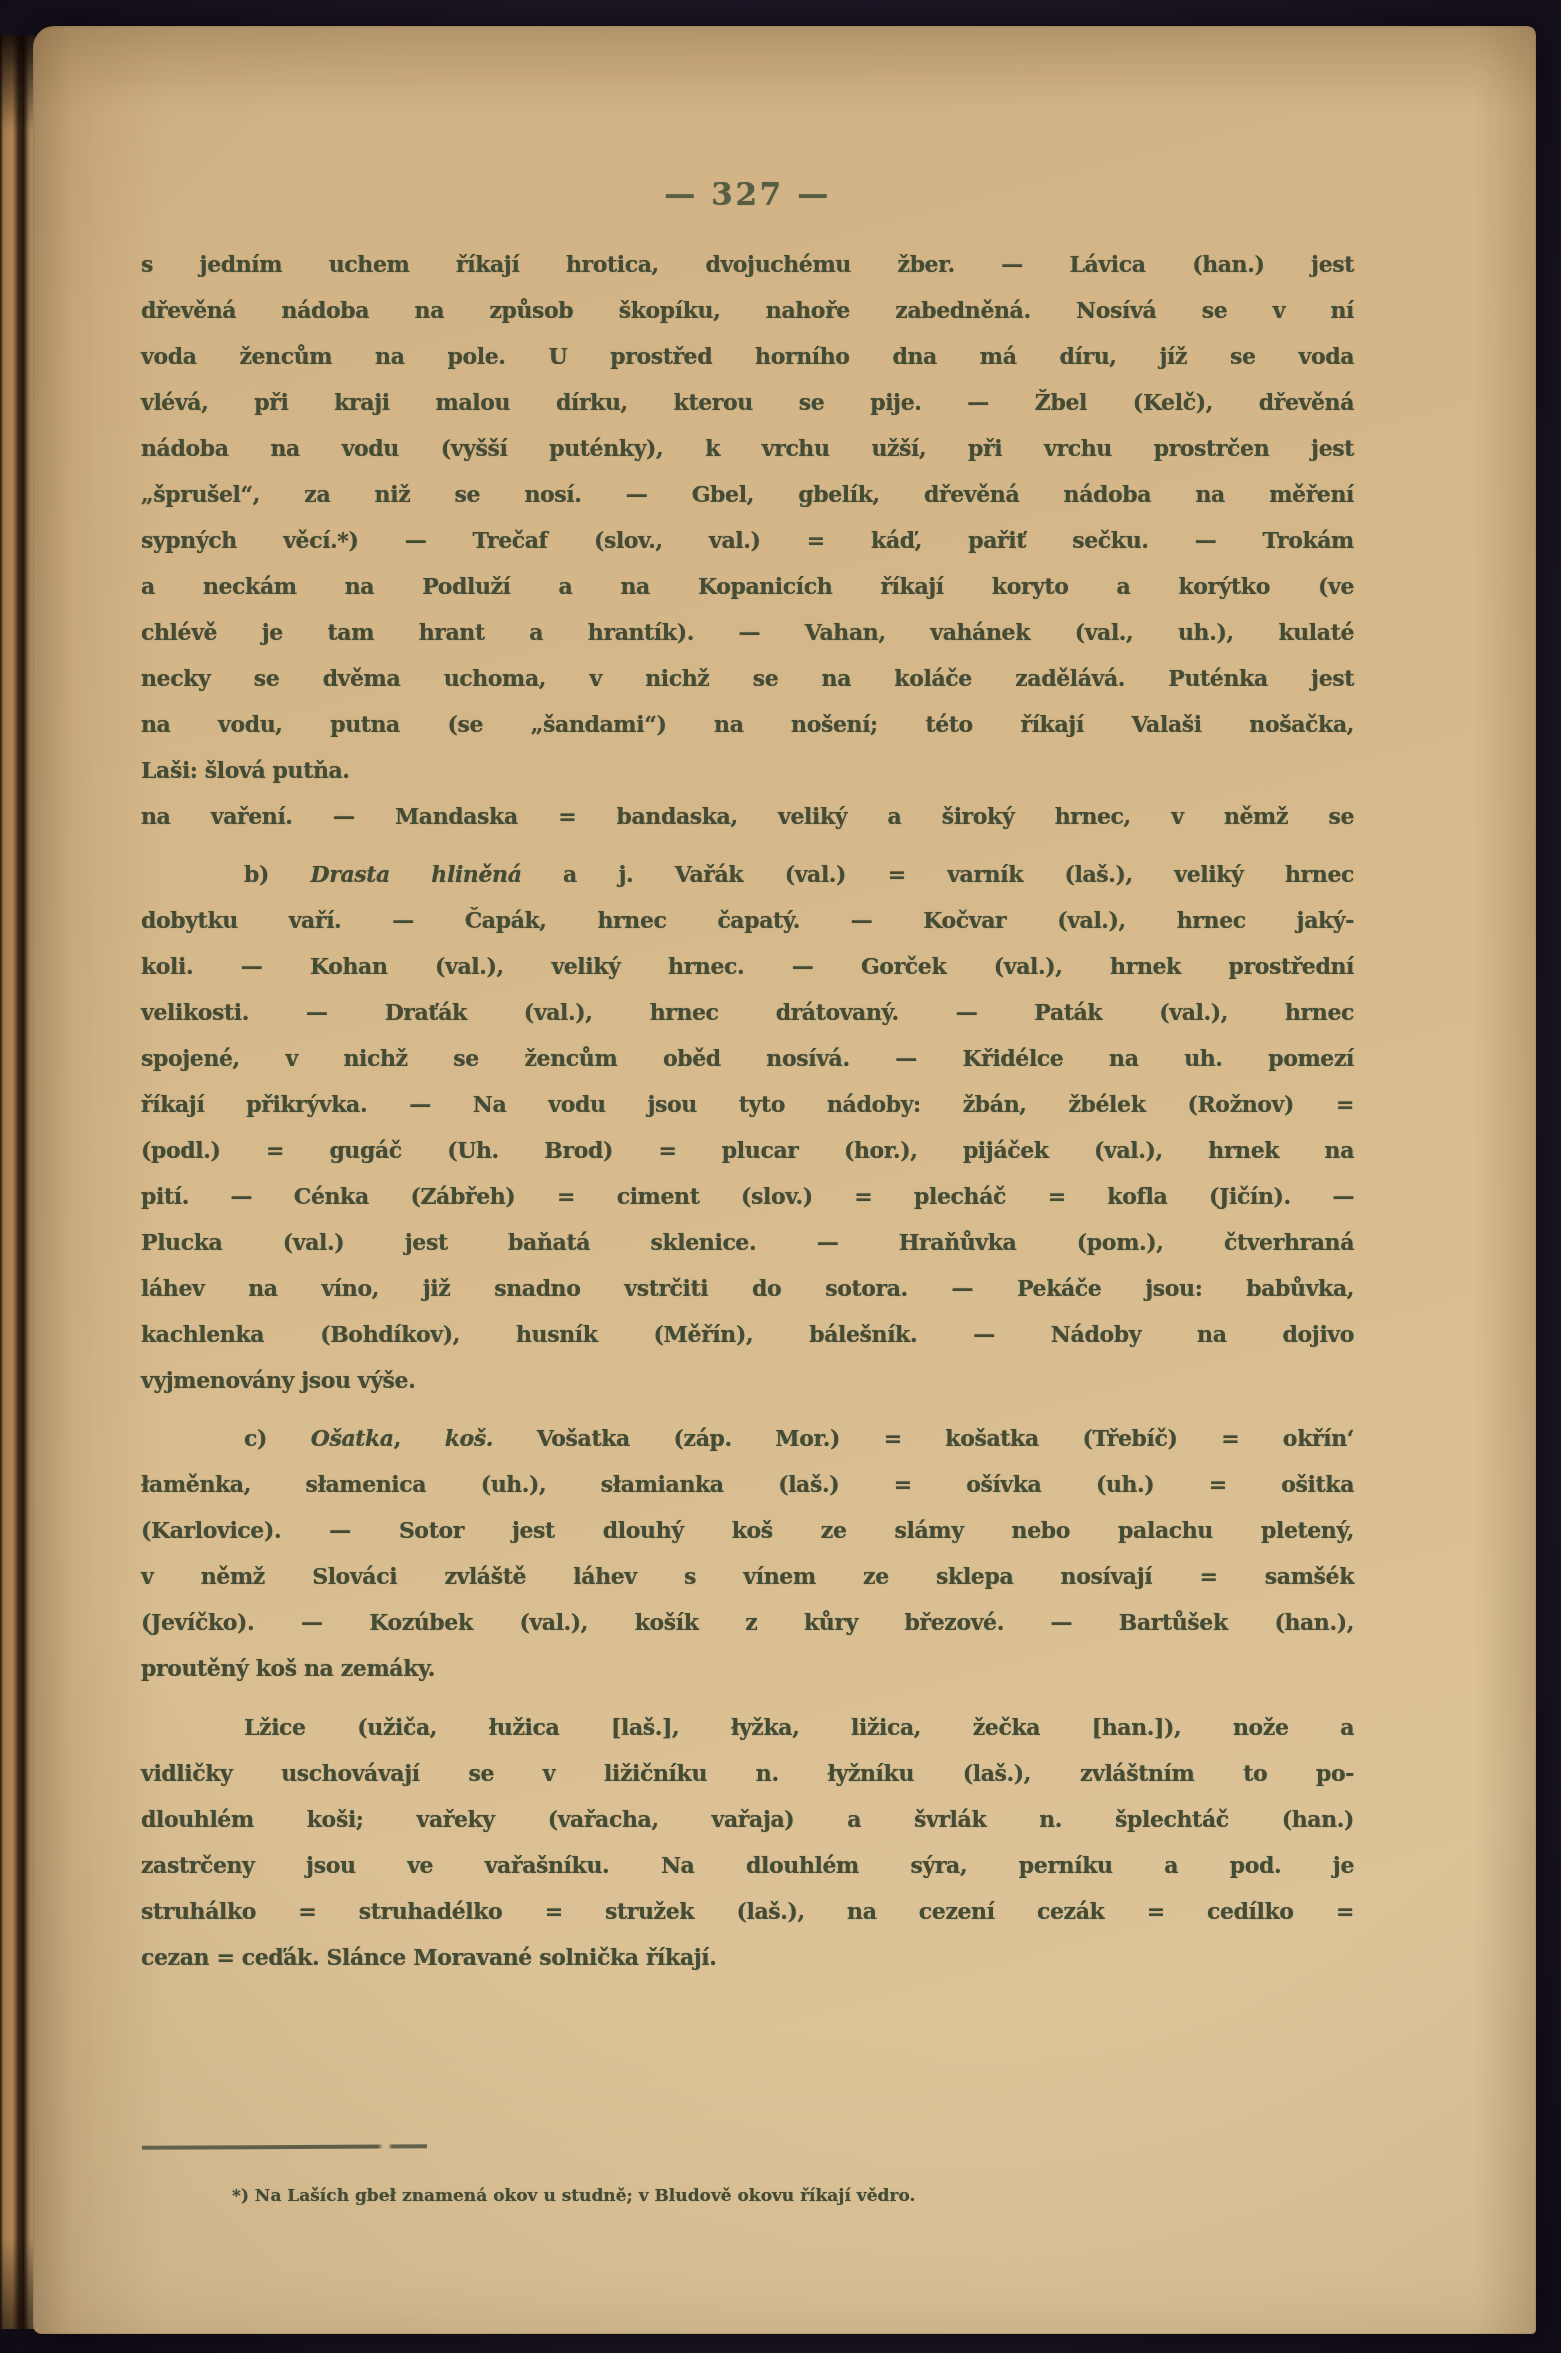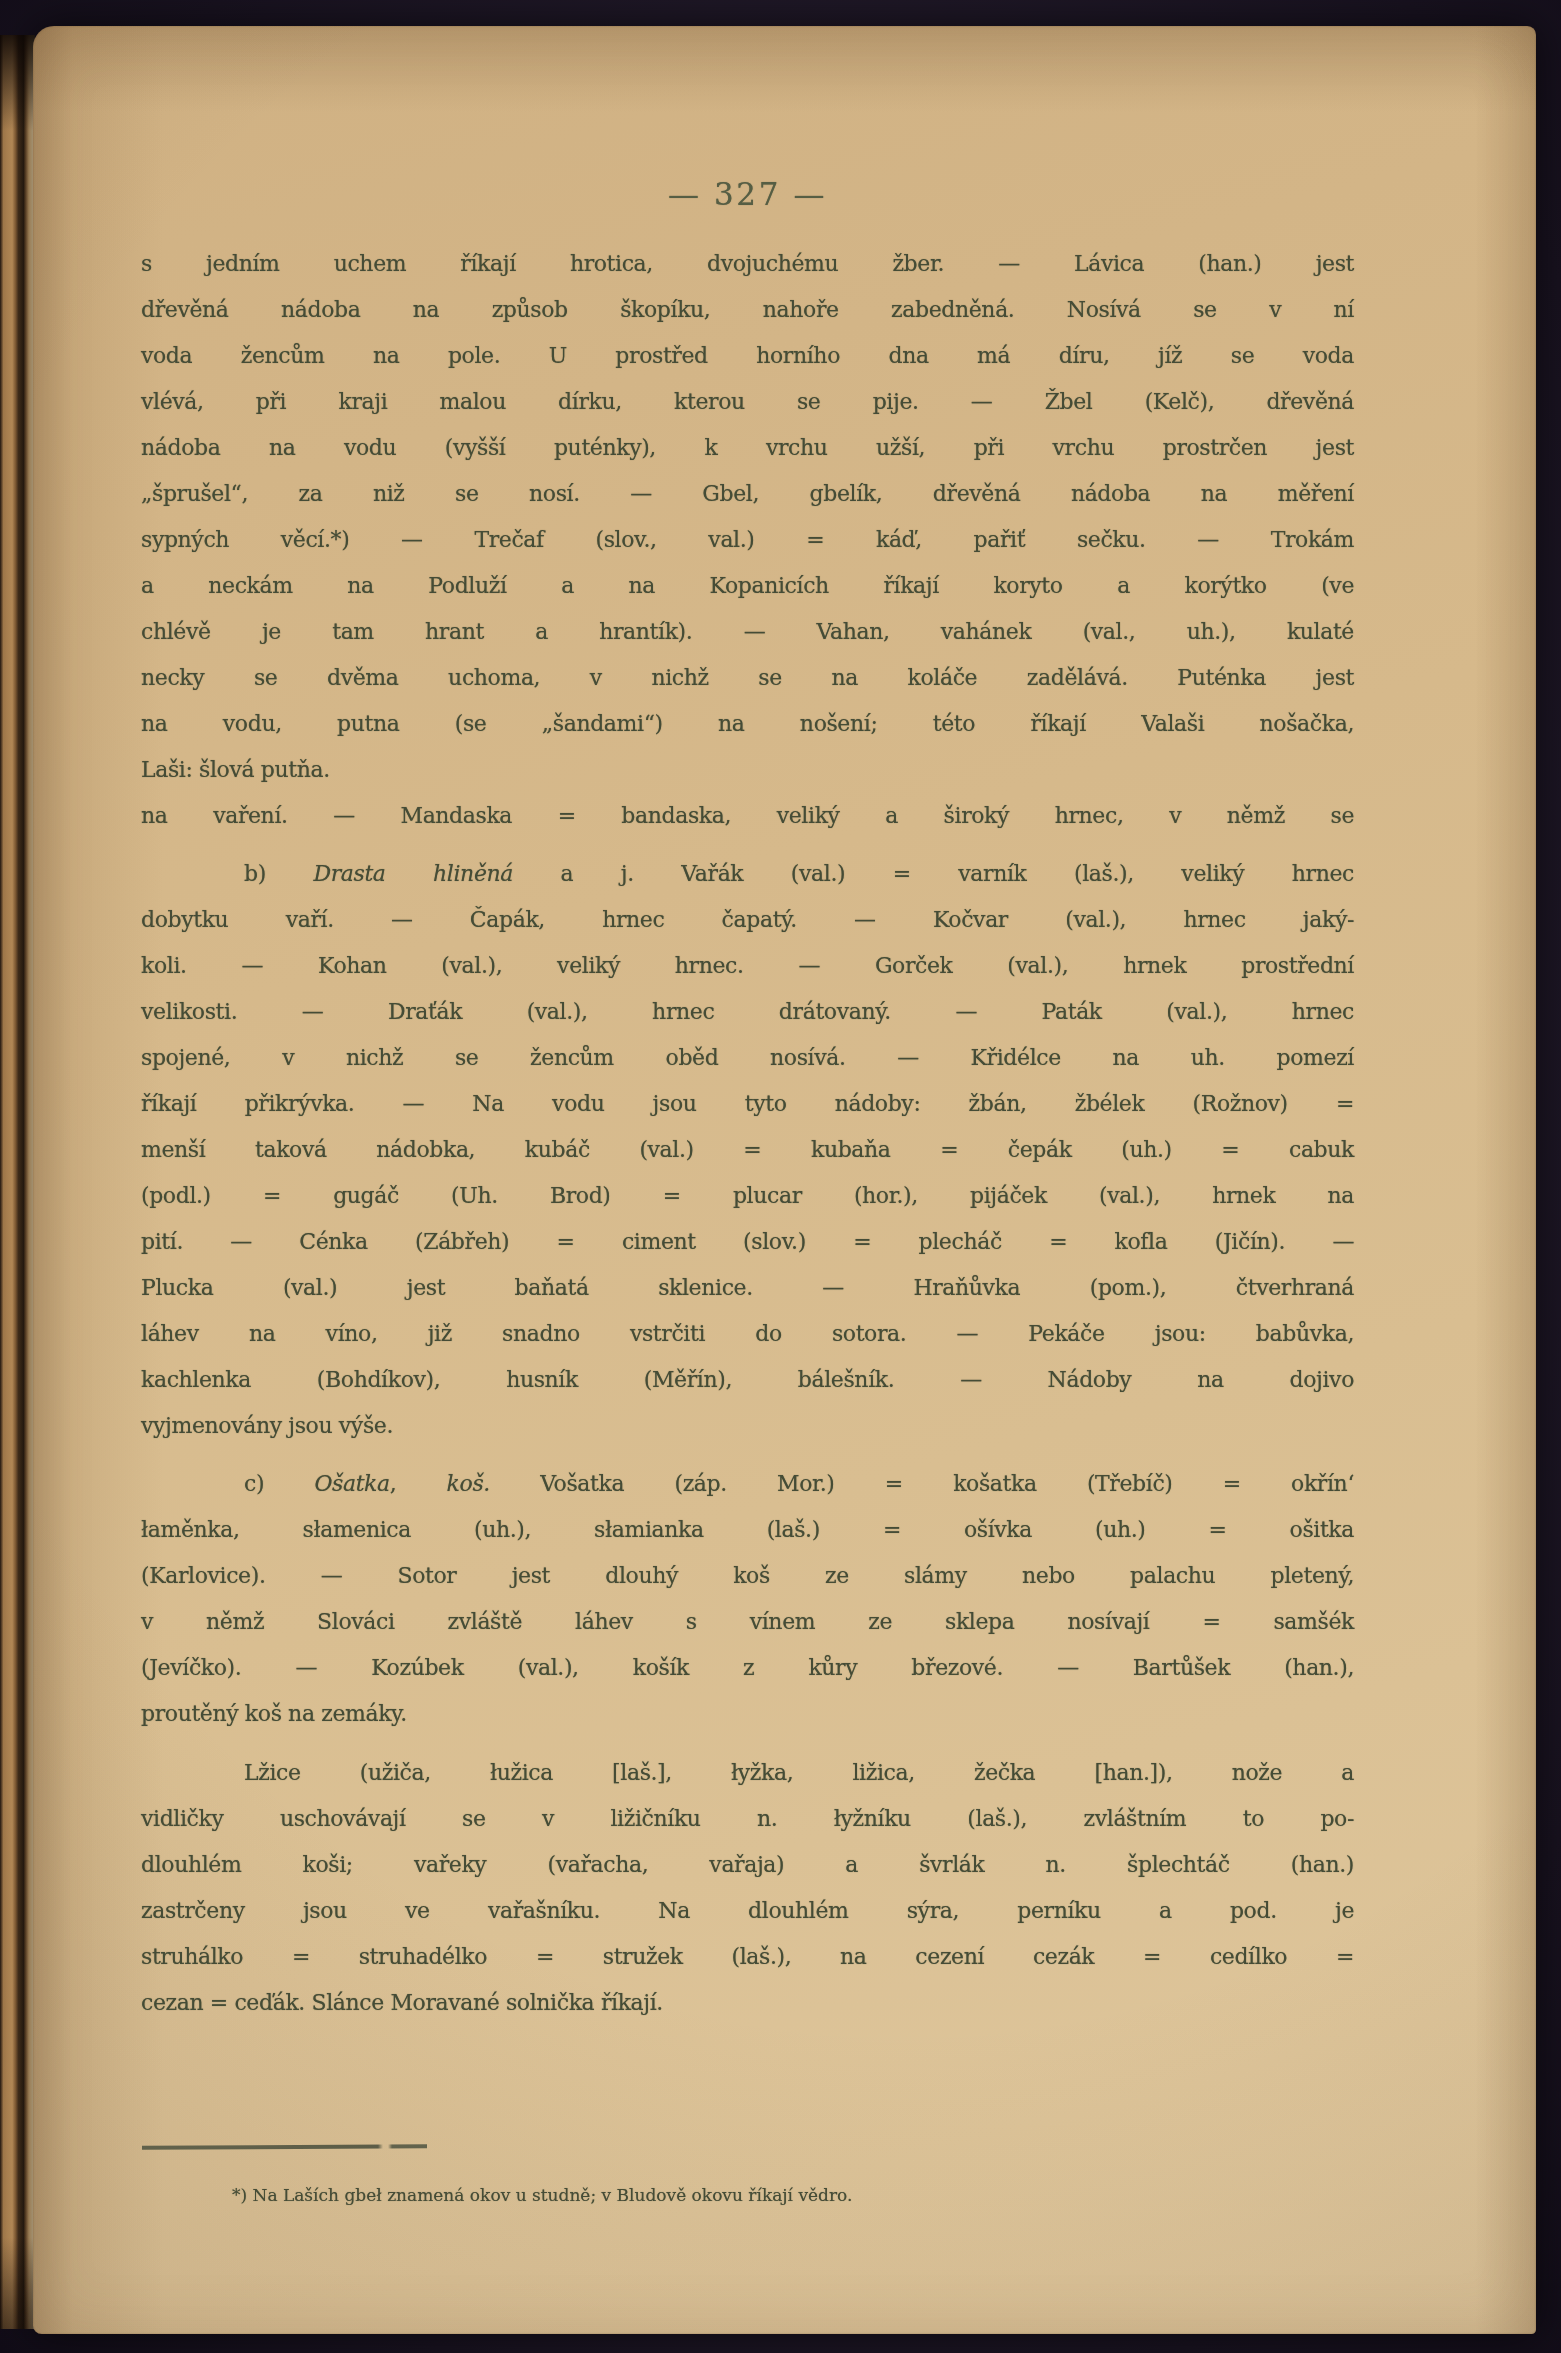--- a/index.html
+++ b/index.html
@@ -45,20 +45,21 @@
     background:
       radial-gradient(120% 85% at 58% 40%, rgba(0,0,0,0) 55%, rgba(92,64,34,0.20) 100%),
       linear-gradient(90deg, rgba(105,72,38,0.32) 0px, rgba(140,105,62,0.16) 40px, rgba(0,0,0,0) 131px),
       linear-gradient(270deg, rgba(105,75,40,0.20) 0px, rgba(0,0,0,0) 61px),
       linear-gradient(180deg, rgba(100,70,38,0.22) 0px, rgba(0,0,0,0) 87px),
       linear-gradient(165deg, #d0b183 0%, #d6b98b 38%, #d9be91 62%, #dfc79d 100%);
     box-shadow:
       0 0 40px rgba(0,0,0,0.6),
       inset 0 0 1.7px rgba(80,52,26,0.5),
       inset 0 0 61px rgba(118,84,48,0.18);
+    font-weight: bold;
   }
   .pagenum {
     position: absolute;
     left: 108px;
     top: 150px;
     width: 1213px;
     text-align: center;
     font-size: 31px;
     letter-spacing: 2.6px;
     color: var(--ink-soft);
@@ -134,21 +135,20 @@
         <div class="line"><span>necky se dvěma uchoma, v nichž se na koláče zadělává. Puténka jest</span></div>
         <div class="line"><span>na vodu, putna (se „šandami“) na nošení; této říkají Valaši nošačka,</span></div>
         <div class="line end"><span>Laši: šlová putňa.</span></div>
         <div class="line"><span>na vaření. — Mandaska = bandaska, veliký a široký hrnec, v němž se</span></div>
         <div class="line ind"><span>b) </span><i class="em">Drasta hliněná</i><span> a j. Vařák (val.) = varník (laš.), veliký hrnec</span></div>
         <div class="line"><span>dobytku vaří. — Čapák, hrnec čapatý. — Kočvar (val.), hrnec jaký-</span></div>
         <div class="line"><span>koli. — Kohan (val.), veliký hrnec. — Gorček (val.), hrnek prostřední</span></div>
         <div class="line"><span>velikosti. — Draťák (val.), hrnec drátovaný. — Paták (val.), hrnec</span></div>
         <div class="line"><span>spojené, v nichž se žencům oběd nosívá. — Křidélce na uh. pomezí</span></div>
         <div class="line"><span>říkají přikrývka. — Na vodu jsou tyto nádoby: žbán, žbélek (Rožnov) =</span></div>
-        <div class="line"><span>menší taková nádobka, kubáč (val.) = kubaňa = čepák (uh.) = cabuk</span></div>
         <div class="line"><span>(podl.) = gugáč (Uh. Brod) = plucar (hor.), pijáček (val.), hrnek na</span></div>
         <div class="line"><span>pití. — Cénka (Zábřeh) = ciment (slov.) = plecháč = kofla (Jičín). —</span></div>
         <div class="line"><span>Plucka (val.) jest baňatá sklenice. — Hraňůvka (pom.), čtverhraná</span></div>
         <div class="line"><span>láhev na víno, již snadno vstrčiti do sotora. — Pekáče jsou: babůvka,</span></div>
         <div class="line"><span>kachlenka (Bohdíkov), husník (Měřín), bálešník. — Nádoby na dojivo</span></div>
         <div class="line end"><span>vyjmenovány jsou výše.</span></div>
         <div class="line ind"><span>c) </span><i class="em">Ošatka</i><span>, </span><i class="em">koš.</i><span> Vošatka (záp. Mor.) = košatka (Třebíč) = okřín‘</span></div>
         <div class="line"><span>łaměnka, słamenica (uh.), słamianka (laš.) = ošívka (uh.) = ošitka</span></div>
         <div class="line"><span>(Karlovice). — Sotor jest dlouhý koš ze slámy nebo palachu pletený,</span></div>
         <div class="line"><span>v němž Slováci zvláště láhev s vínem ze sklepa nosívají = samšék</span></div>

